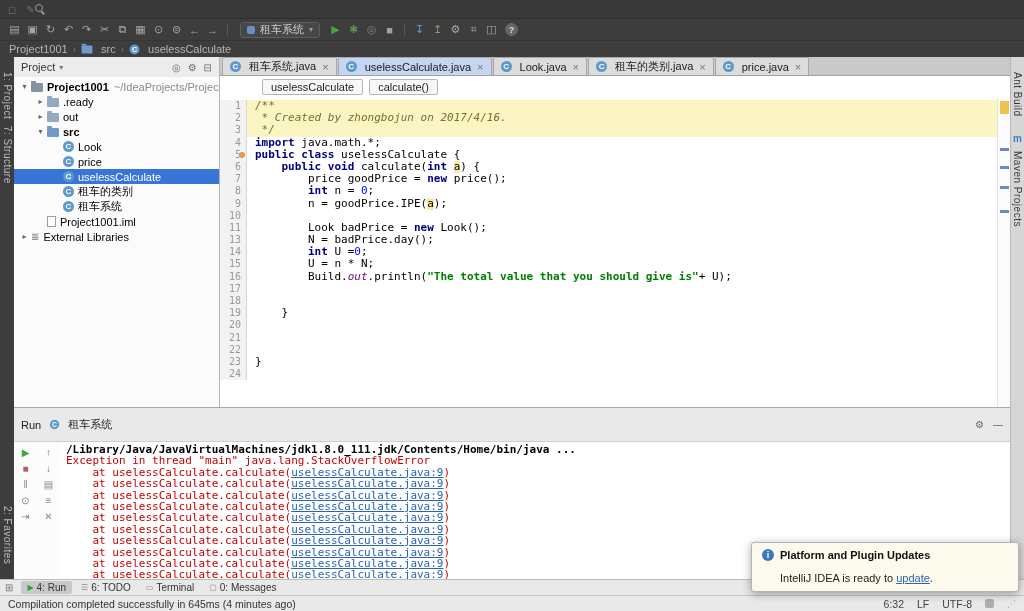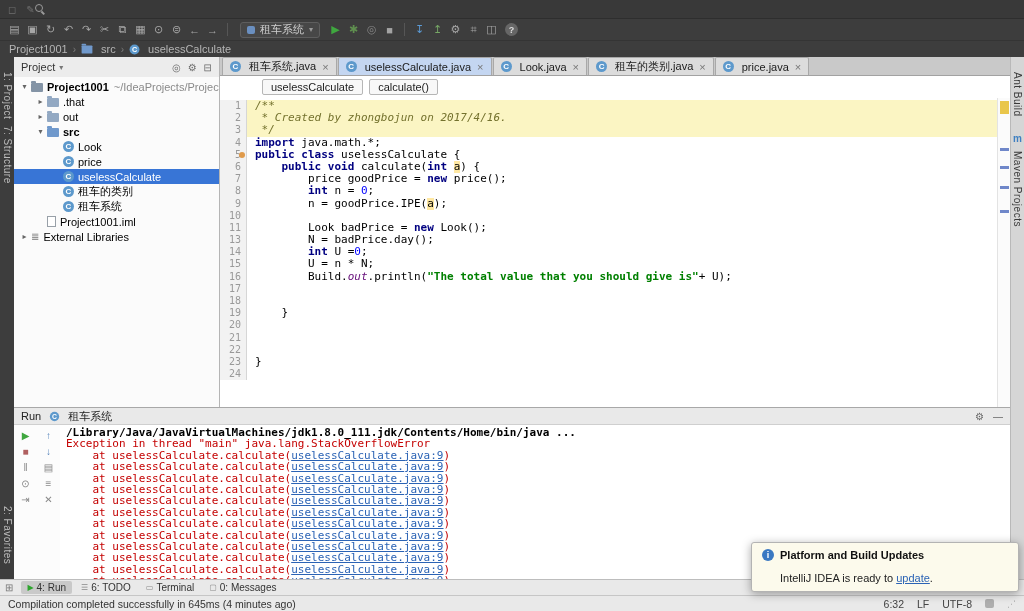--- a/index.html
+++ b/index.html
@@ -95,21 +95,21 @@
   .c-fld{color:#660e7a;font-style:italic;}
   .c-cm{color:#74722e;font-style:italic;}
   .c-idhl{background:#ffe8a3;}
   .stripe{width:13px;flex:none;background:#fbfbfb;border-left:1px solid #e3e3e3;position:relative;}
   .smark{position:absolute;left:2px;width:9px;}
   .smark.orange{top:3px;height:13px;background:#e9c64b;}
   .smark.blue{height:3px;background:#6f87c9;}
 
   
   .runpanel{height:172px;border-top:1px solid #a8a8a8;display:flex;flex-direction:column;background:#fff;flex:none;}
-  .runhead{height:17px;background:#e9e9e9;border-bottom:1px solid #cfcfcf;display:flex;align-items:center;
+  .runhead{height:34px;background:#e9e9e9;border-bottom:1px solid #cfcfcf;display:flex;align-items:center;
            padding:0 7px;font-size:11px;color:#222;gap:8px;flex:none;}
   .rtab{display:inline-flex;align-items:center;gap:4px;}
   .rhicons{margin-left:auto;display:flex;gap:9px;color:#666;font-size:10px;}
   .runbody{flex:1;display:flex;min-height:0;}
   .runtools{width:46px;flex:none;display:grid;grid-template-columns:1fr 1fr;align-content:start;
             justify-items:center;gap:1px 0;padding-top:3px;background:#fcfcfc;}
   .rtool{width:19px;height:15px;display:flex;align-items:center;justify-content:center;font-size:10px;color:#888;cursor:default;}
   .console{flex:1;overflow:hidden;padding:2px 16px 0 6px;font-family:"DejaVu Sans Mono",monospace;font-size:11px;}
   .cline2{line-height:11.4px;white-space:pre;color:#000;}
   .bold{font-weight:bold;}
@@ -236,21 +236,21 @@
           <div class="ptree">
               <div class="trow" style="padding-left: 4px;">
                 <span class="tarrow">▾</span>
                 <span class="ti t-folder proj"></span>
                 <span class="tlabel b">Project1001</span>
                 <span class="thint">~/IdeaProjects/Project1001</span>
               </div>
               <div class="trow" style="padding-left: 20px;">
                 <span class="tarrow">▸</span>
                 <span class="ti t-folder"></span>
-                <span class="tlabel">.that</span>
+                <span class="tlabel">.ready</span>
               </div>
               <div class="trow" style="padding-left: 20px;">
                 <span class="tarrow">▸</span>
                 <span class="ti t-folder"></span>
                 <span class="tlabel">out</span>
               </div>
               <div class="trow" style="padding-left: 20px;">
                 <span class="tarrow">▾</span>
                 <span class="ti t-folder src"></span>
                 <span class="tlabel b">src</span>
@@ -512,20 +512,20 @@
       <span>LF</span>
       <span>UTF-8</span>
       <span class="hector"></span>
       <span class="grip">⋰</span>
     </span>
   </div>
 
   <div class="notif">
     <div class="nrow1">
       <span class="ninfo">i</span>
-      <span>Platform and Build Updates</span>
+      <span>Platform and Plugin Updates</span>
     </div>
     <div class="nrow2">
       <span>IntelliJ IDEA is ready to </span><a class="nlink">update</a><span>.</span>
     </div>
   </div>
 
 </div>
 
 </body></html>

